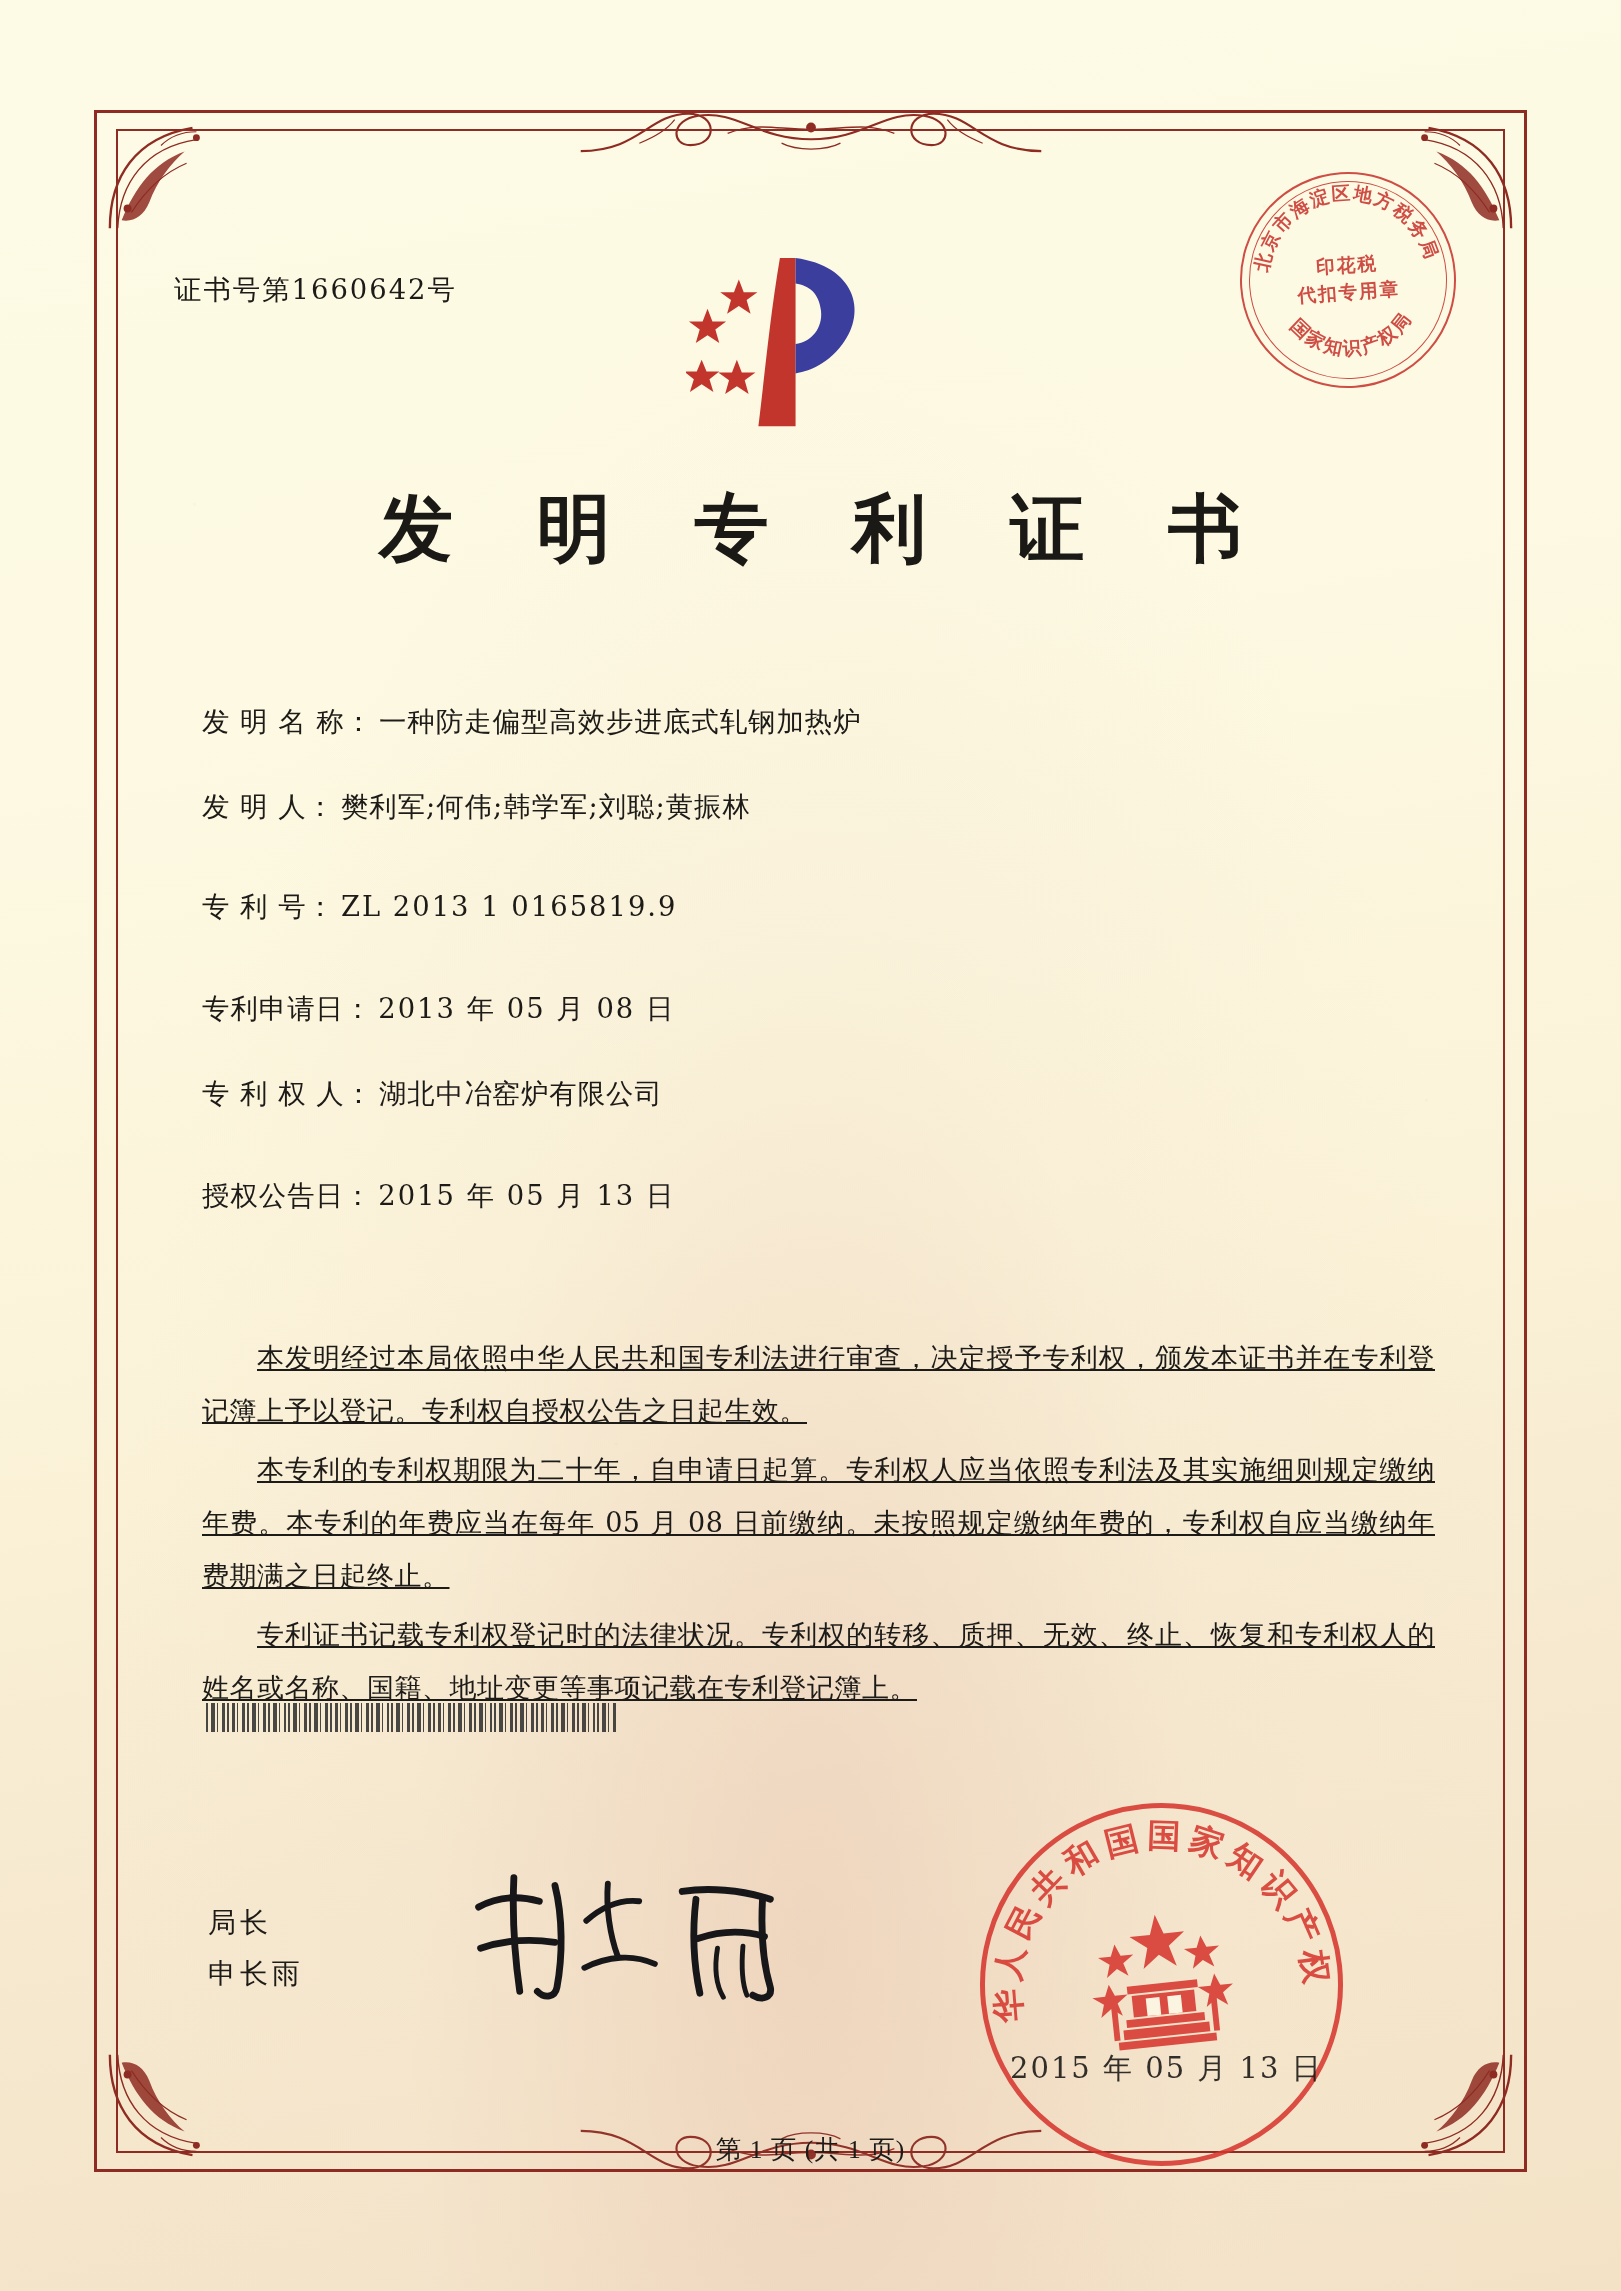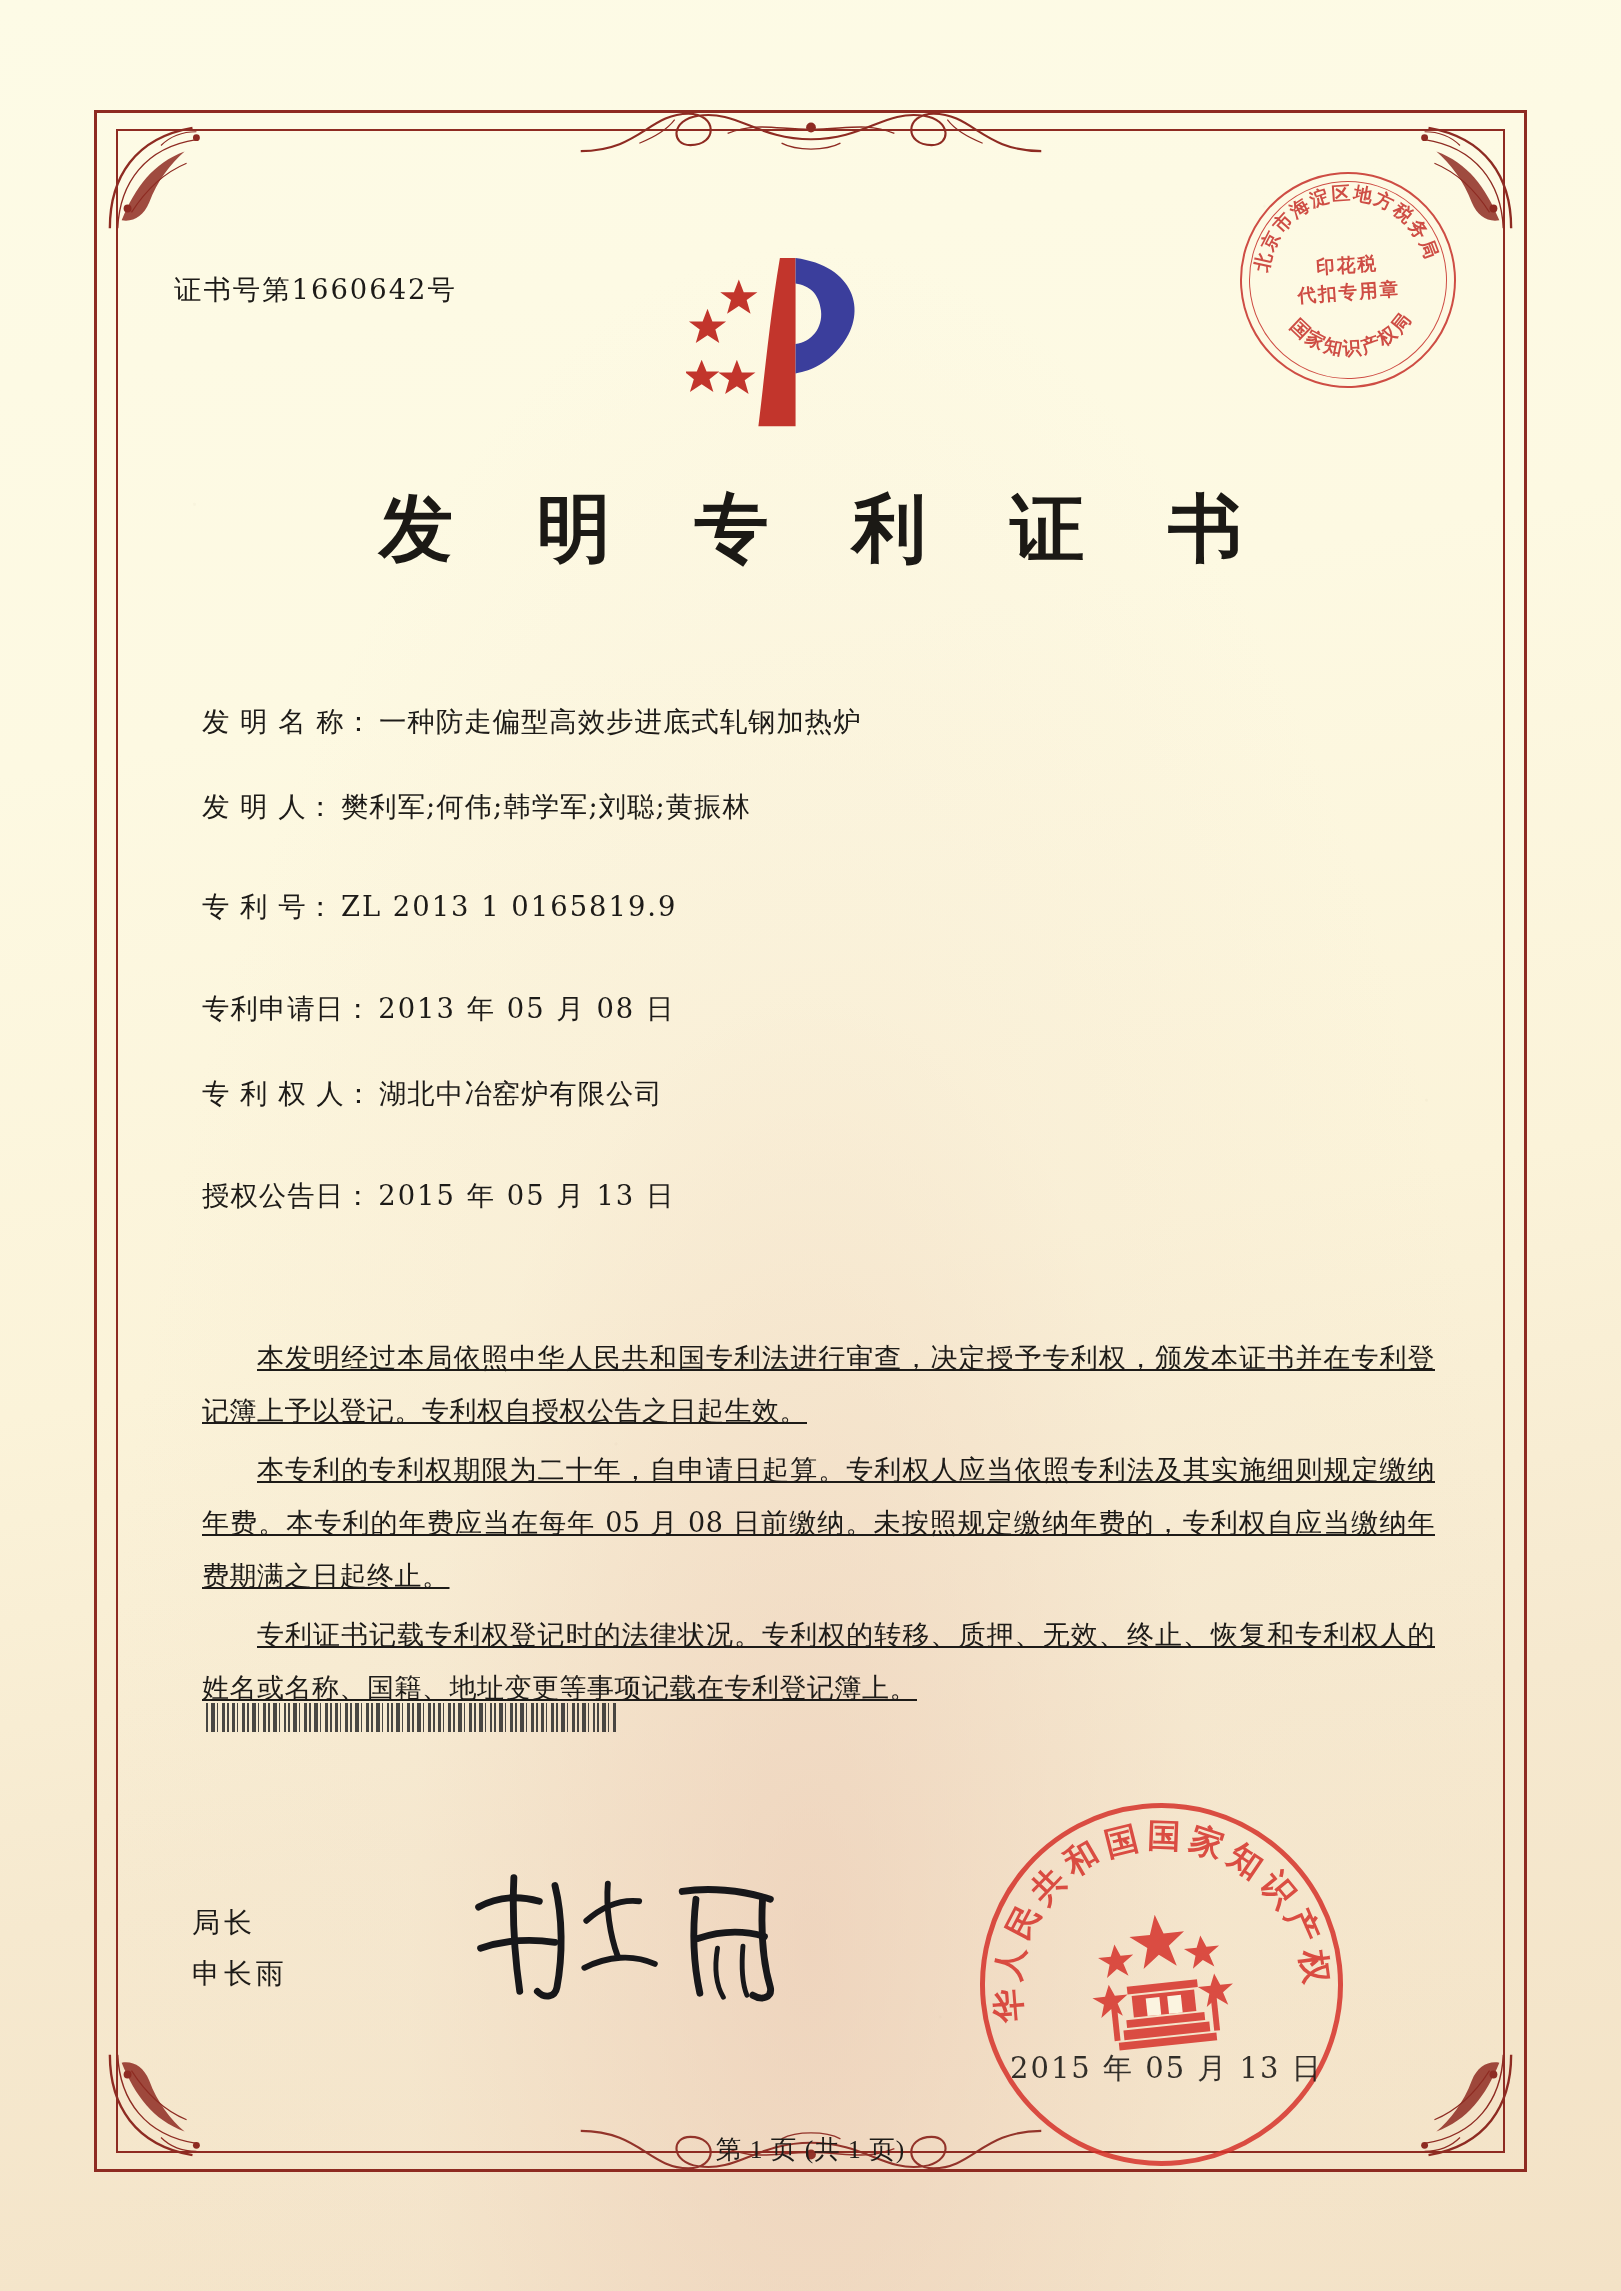--- a/index.html
+++ b/index.html
@@ -183,21 +183,21 @@
       #2a2a2a 4.9px, #2a2a2a 8.8px, transparent 8.8px, transparent 10.8px,
       #2a2a2a 10.8px, #2a2a2a 11.8px, transparent 11.8px, transparent 15.7px,
       #2a2a2a 15.7px, #2a2a2a 18.6px, transparent 18.6px, transparent 20.6px
     );
     opacity: .85;
   }
 
   
   .sig-label {
     position: absolute;
-    left: 192px;
+    left: 208px;
     top: 1897px;
     font-size: 28px;
     line-height: 51px;
     color: #1d1b18;
     font-family: "DejaVu Serif", serif;
     letter-spacing: 3.9px;
   }
 
   .signature {
     position: absolute;

